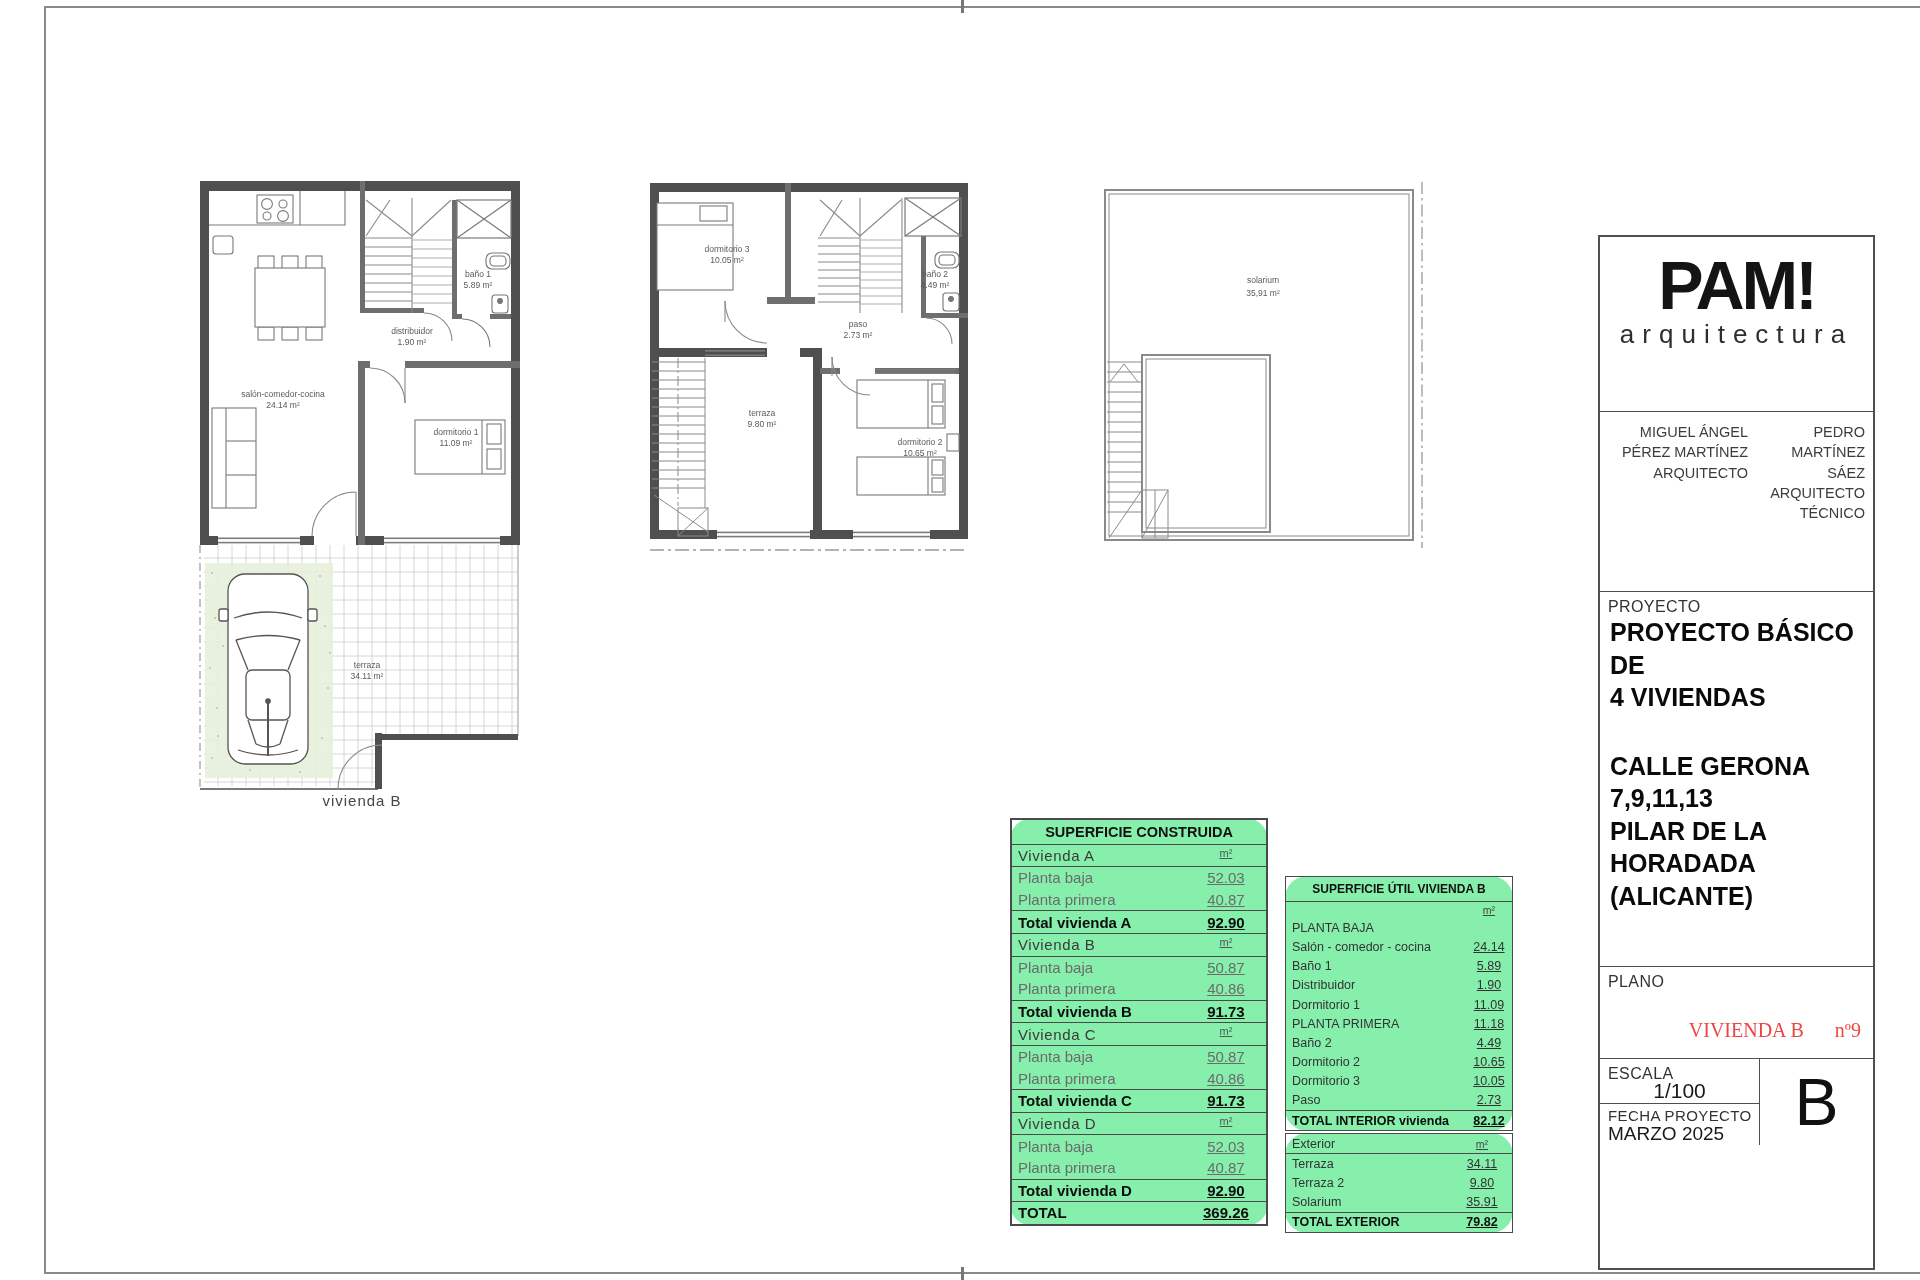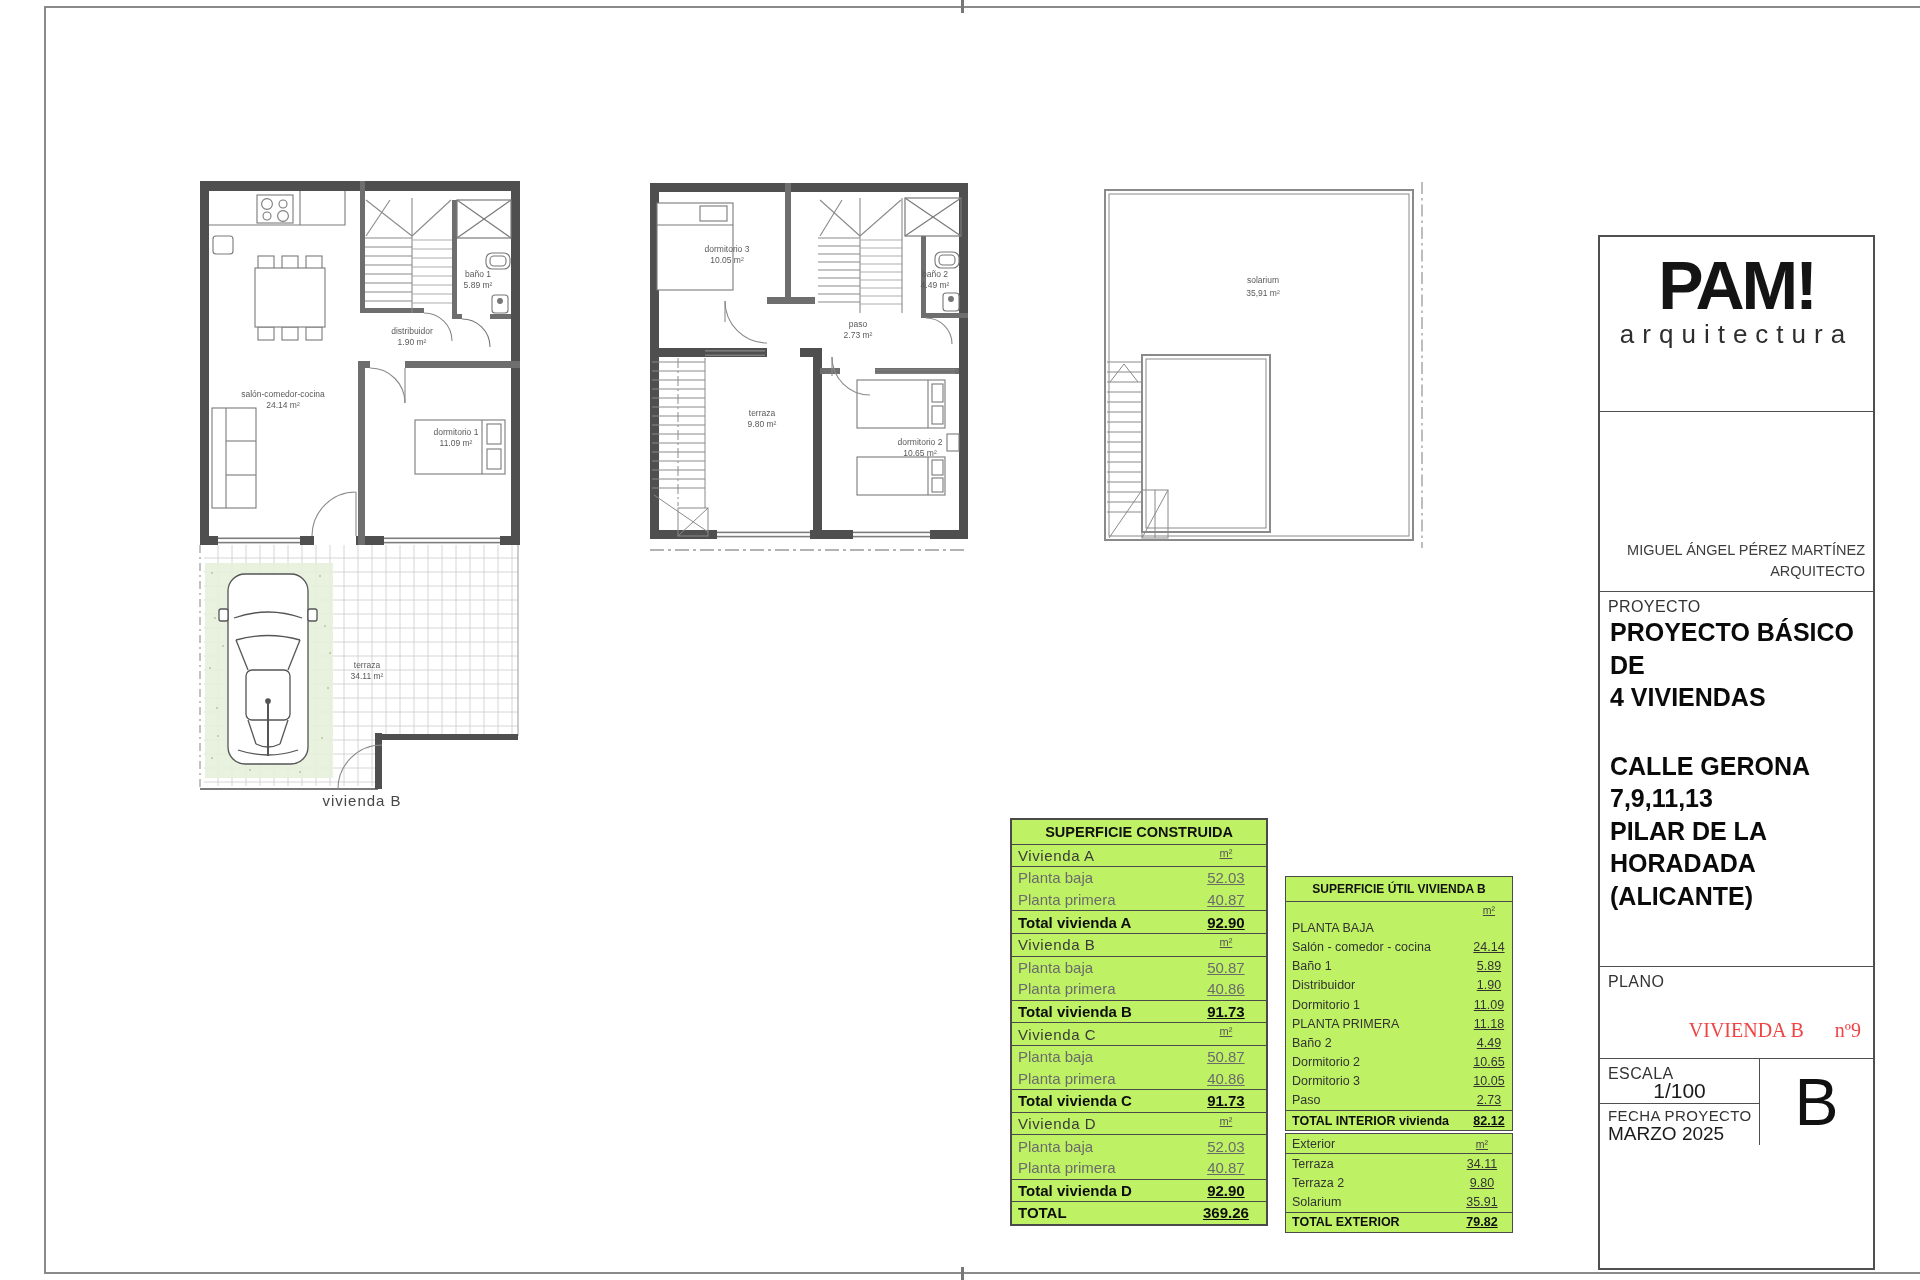--- a/index.html
+++ b/index.html
@@ -5,21 +5,21 @@
   html,body{margin:0;padding:0;width:1920px;height:1280px;background:#ffffff;overflow:hidden;
     font-family:"Liberation Sans",sans-serif;}
   .abs{position:absolute;}
   
   .sheet-border{left:44px;top:6px;width:1874px;height:1264px;
     border-left:2px solid #8a8a8a;border-top:2px solid #8a8a8a;border-bottom:2px solid #8a8a8a;}
   .fold-mark{width:3px;height:13px;background:#777;left:961px;}
   .fold-top{top:0;} .fold-bottom{top:1267px;}
 
   
-  table{border-collapse:collapse;background:#bef264;}
+  table{border-collapse:collapse;background:#86efac;border-radius:22px;}
   td{padding:2px 6px;white-space:nowrap;}
   .val{text-align:center;text-decoration:underline;}
   .t1{left:1010px;top:818px;width:258px;font-size:15px;color:#6b6b6b;border:2px solid #4a4a4a;}
   .t1 .thead td{font-weight:bold;text-align:center;color:#111;font-size:14.5px;
     border-bottom:1.6px solid #4a4a4a;padding:3px 4px;}
   .t1 tr.section td{border-top:1.6px solid #4a4a4a;border-bottom:1.6px solid #4a4a4a;
     color:#3a3a3a;letter-spacing:.6px;}
   .t1 tr.section td.val{font-size:11px;vertical-align:top;color:#555;letter-spacing:0;}
   .t1 tr.total td,.t1 tr.grand td{border-top:1.6px solid #4a4a4a;border-bottom:1.6px solid #4a4a4a;
     font-weight:bold;color:#0d0d0d;}
@@ -34,21 +34,21 @@
   .t3 tr.section td{border-bottom:1.2px solid #4a4a4a;}
   .t3 tr.section td.val{font-size:10.5px;color:#444;}
 
   
   .tblock{left:1598px;top:235px;width:277px;height:1035px;border:2px solid #4f4f4f;
     box-sizing:border-box;color:#222;}
   .tb-sec{position:relative;box-sizing:border-box;width:100%;border-bottom:1.6px solid #4f4f4f;}
   .tb-logo{height:161px;text-align:center;}
   .brand{font-size:68px;font-weight:800;letter-spacing:-3px;color:#141414;margin-top:14px;line-height:1;}
   .brand-sub{font-size:26px;letter-spacing:8px;color:#2e2e2e;}
-  .tb-arch{height:180px;display:flex;flex-direction:column;justify-content:flex-end;}
+  .tb-arch{height:180px;display:flex;flex-direction:row;justify-content:center;}
   .arch-line{text-align:right;font-size:14.5px;color:#3d3d3d;line-height:1.4;padding:10px 8px;}
   .tb-proyecto{height:375px;}
   .tb-label{font-size:16px;color:#333;padding:6px 0 0 8px;letter-spacing:.4px;}
   .proj-title{padding-left:10px;font-size:25px;font-weight:bold;color:#0a0a0a;line-height:1.3;}
   .proj-address{margin-top:36px;padding-left:10px;font-size:25px;font-weight:bold;color:#0a0a0a;line-height:1.3;}
   .tb-promotor{height:137px;}
   .promotor-value{position:absolute;bottom:12px;right:8px;font-size:23px;color:#222;}
   .tb-plano{height:92px;}
   .plano-value{position:absolute;bottom:16px;right:12px;font-size:20px;color:#ef4444;font-family:Liberation Serif, serif;}
   .plano-value .num{margin-left:26px;}
@@ -603,20 +603,24 @@
 <div class="abs tblock">
   <div class="tb-sec tb-logo">
     <div class="brand">PAM!</div>
     <div class="brand-sub">arquitectura</div>
   </div>
   <div class="tb-sec tb-arch">
     <div class="arch-line">
       <span>MIGUEL ÁNGEL PÉREZ MARTÍNEZ</span><br>
       <span>ARQUITECTO</span>
     </div>
+    <div class="arch-line">
+      <span>PEDRO MARTÍNEZ SÁEZ</span><br>
+      <span>ARQUITECTO TÉCNICO</span>
+    </div>
   </div>
   <div class="tb-sec tb-proyecto">
     <div class="tb-label">PROYECTO</div>
     <div class="proj-title">
       <span>PROYECTO BÁSICO DE</span><br>
       <span>4 VIVIENDAS</span>
     </div>
     <div class="proj-address">
       <span>CALLE GERONA</span><br>
       <span>7,9,11,13</span><br>

